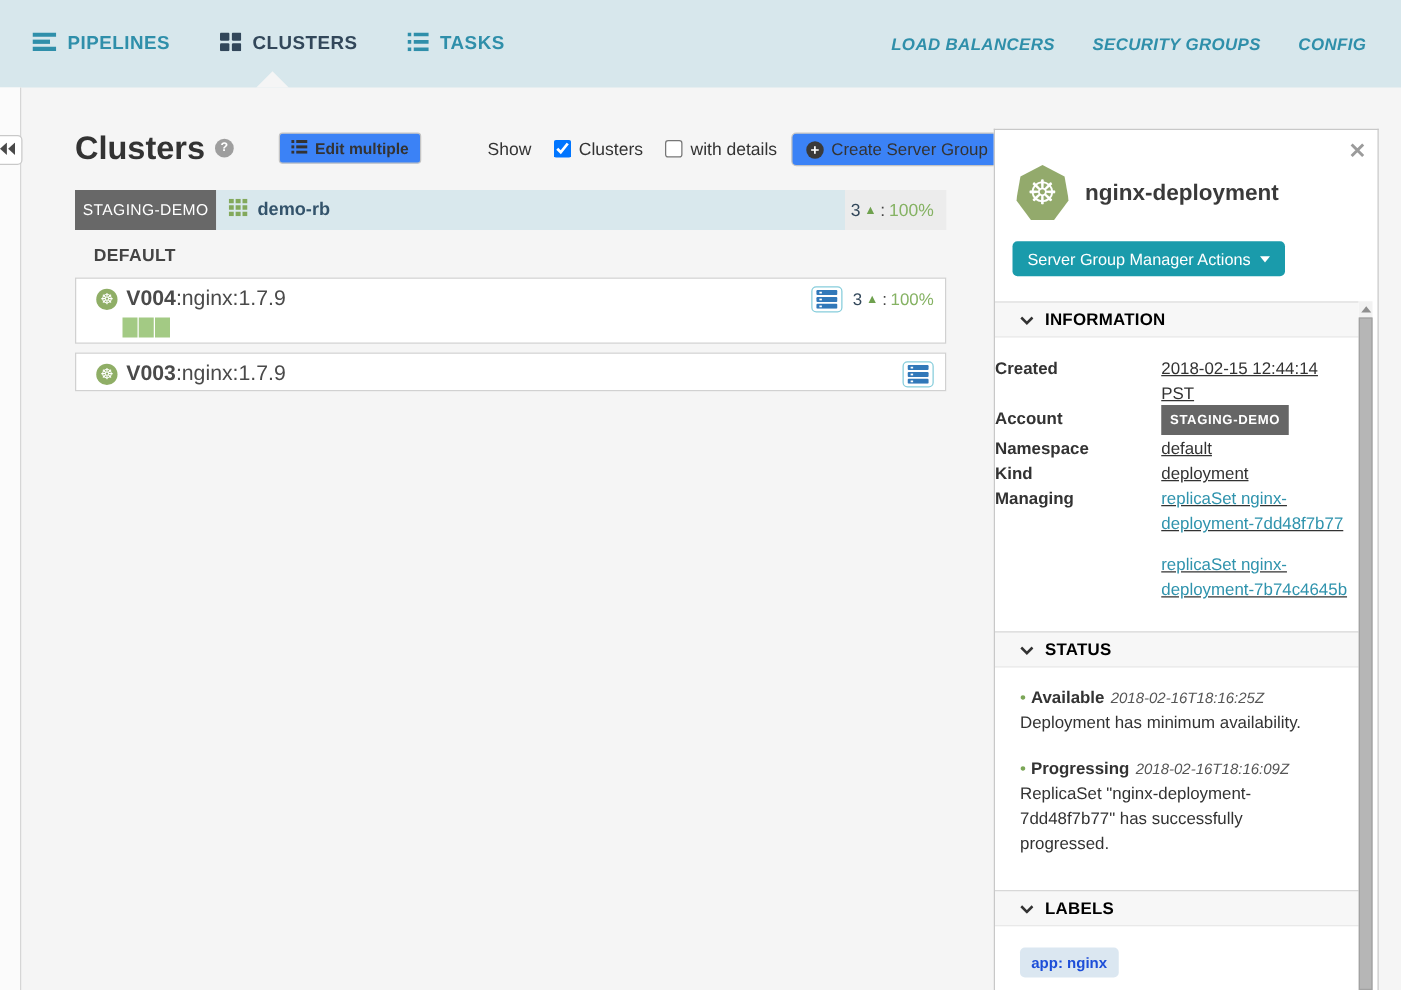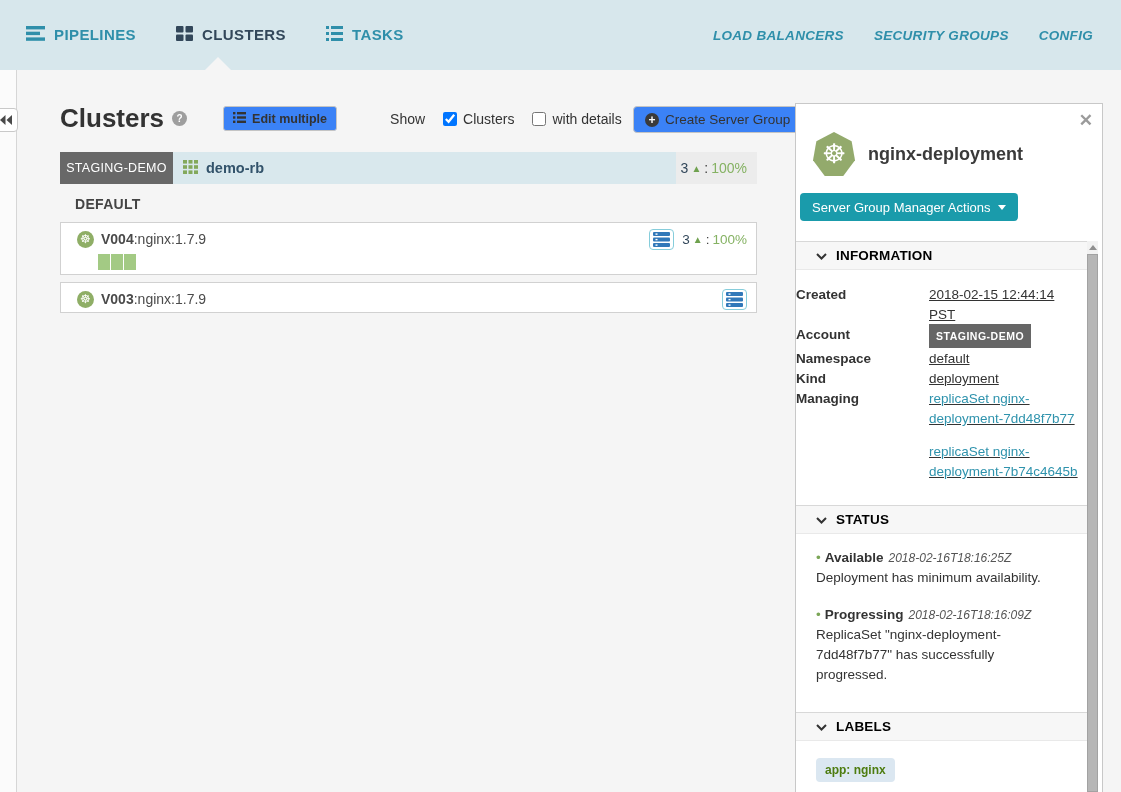--- a/index.html
+++ b/index.html
@@ -42,56 +42,56 @@
   .count-sep { color:#444; }
   .health-pct { color:#85b263; }
 
   .region-heading { position:absolute; top:196px; left:75px; font-size:14px; font-weight:bold; color:#444; letter-spacing:.3px; }
 
   .sg-card { position:absolute; left:60px; width:697px; background:#fff; border:1px solid #d1d1d1; cursor:pointer; }
   .sg-card.v004 { top:222px; height:53px; }
   .sg-card.v003 { top:282px; height:31px; }
   .sg-head { display:flex; align-items:center; padding:4px 9px 0 16px; height:28px; gap:7px; }
   .k8s-dot { width:17px; height:17px; border-radius:50%; background:#8fae66; color:#fff; display:inline-flex; align-items:center; justify-content:center; font-size:12px; line-height:1; flex:none; }
-  .sg-title { font-size:14px; color:#4a4a4a; }
+  .sg-title { font-size:17px; color:#4a4a4a; }
   .sg-title b { font-weight:bold; }
   .sg-right { margin-left:auto; display:flex; align-items:center; gap:8px; }
   .log-btn { width:25px; height:21px; border:1px solid #86cddb; border-radius:4px; background:#fff; display:inline-flex; align-items:center; justify-content:center; cursor:pointer; }
   .sg-count { display:flex; align-items:center; gap:3px; font-size:13.5px; }
   .instance-row { display:flex; gap:1px; margin:3px 0 0 37px; }
   .instance-sq { width:12px; height:16px; background:#a3ca84; }
 
   
   .panel { position:absolute; top:103px; left:795px; width:308px; height:689px; background:#fff; border:1px solid #c8c8c8; border-bottom:none; }
   .close-x { position:absolute; top:6px; right:9px; font-size:17px; font-weight:bold; color:#9b9b9b; cursor:pointer; }
   .panel-head { position:absolute; top:28px; left:17px; display:flex; align-items:center; gap:13px; }
   .k8s-logo { width:42px; height:44px; background:#93aa6c; clip-path:polygon(50% 0%, 92% 21%, 100% 64%, 72% 100%, 28% 100%, 0% 64%, 8% 21%); display:flex; align-items:center; justify-content:center; color:#fff; font-size:27px; }
   .panel-title { font-size:18px; font-weight:bold; color:#3a3a3a; }
-  .actions-btn { position:absolute; top:89px; left:4px; height:28px; background:#1a9bab; color:#fff; border:none; border-radius:4px; font-size:13px; font-family:inherit; padding:0 12px; display:flex; align-items:center; gap:8px; cursor:pointer; }
+  .actions-btn { position:absolute; top:89px; left:14px; height:28px; background:#1a9bab; color:#fff; border:none; border-radius:4px; font-size:13px; font-family:inherit; padding:0 12px; display:flex; align-items:center; gap:8px; cursor:pointer; }
   .caret-down { width:0; height:0; border-left:4px solid transparent; border-right:4px solid transparent; border-top:5px solid #fff; }
 
   .panel-body { position:absolute; top:137px; left:0; right:15px; bottom:0; overflow:hidden; }
   .sec-head { display:flex; align-items:center; gap:9px; padding:6px 0 6px 20px; background:#f7f7f7; border-top:1px solid #d8d8d8; border-bottom:1px solid #e9e9e9; font-size:13.5px; font-weight:bold; color:#000000; cursor:pointer; letter-spacing:.2px; }
   .chev { flex:none; }
 
   .info-rows { padding:15px 6px 10px 0; }
   .info-row { display:flex; font-size:13.5px; line-height:20px; margin-bottom:0; }
   .info-label { width:107px; text-align:left; font-weight:bold; flex:none; }
   .info-value { padding-left:26px; word-break:break-word;text-decoration:underline; }
   .mini-badge { display:inline-block; background:#666; color:#fff; font-size:10.5px; font-weight:bold; letter-spacing:.5px; padding:2px 7px; position:relative; top:-1px; }
   .mng-link { display:block; color:#2f93ad; margin-bottom:13px; cursor:pointer; text-decoration:none; }
 
   .status-body { padding:14px 24px 4px 20px; margin-bottom:6px; }
   .st-entry { margin-bottom:17px; font-size:13.5px; line-height:20px; }
   .st-dot { color:#7ba657; margin-right:4px; }
   .st-name { font-weight:bold; }
   .st-time { font-style:italic; font-size:12px; color:#555; margin-left:5px; }
 
   .labels-body { padding:17px 20px 24px; }
-  .label-badge { display:inline-block; background:#dbe7f1; color:#4d7c0f; font-size:12px; font-weight:bold; padding:5px 9px; border-radius:4px; }
+  .label-badge { display:inline-block; background:#dbe7f1; color:#1d4ed8; font-size:12px; font-weight:bold; padding:5px 9px; border-radius:4px; }
 
   .mt-info { margin-top:0; }
   .mt-status { margin-top:0; }
 
   
   .scrollbar { position:absolute; top:137px; right:4px; bottom:0; width:11px; background:#f2f2f2; }
   .sb-arrow { position:absolute; top:4px; left:2px; width:0; height:0; border-left:4px solid transparent; border-right:4px solid transparent; border-bottom:5px solid #8f8f8f; }
   .sb-thumb { position:absolute; top:13px; bottom:0; left:0; right:0; background:#b6b6b6; border:1px solid #a2a2a2; }
 </style>
 </head>

